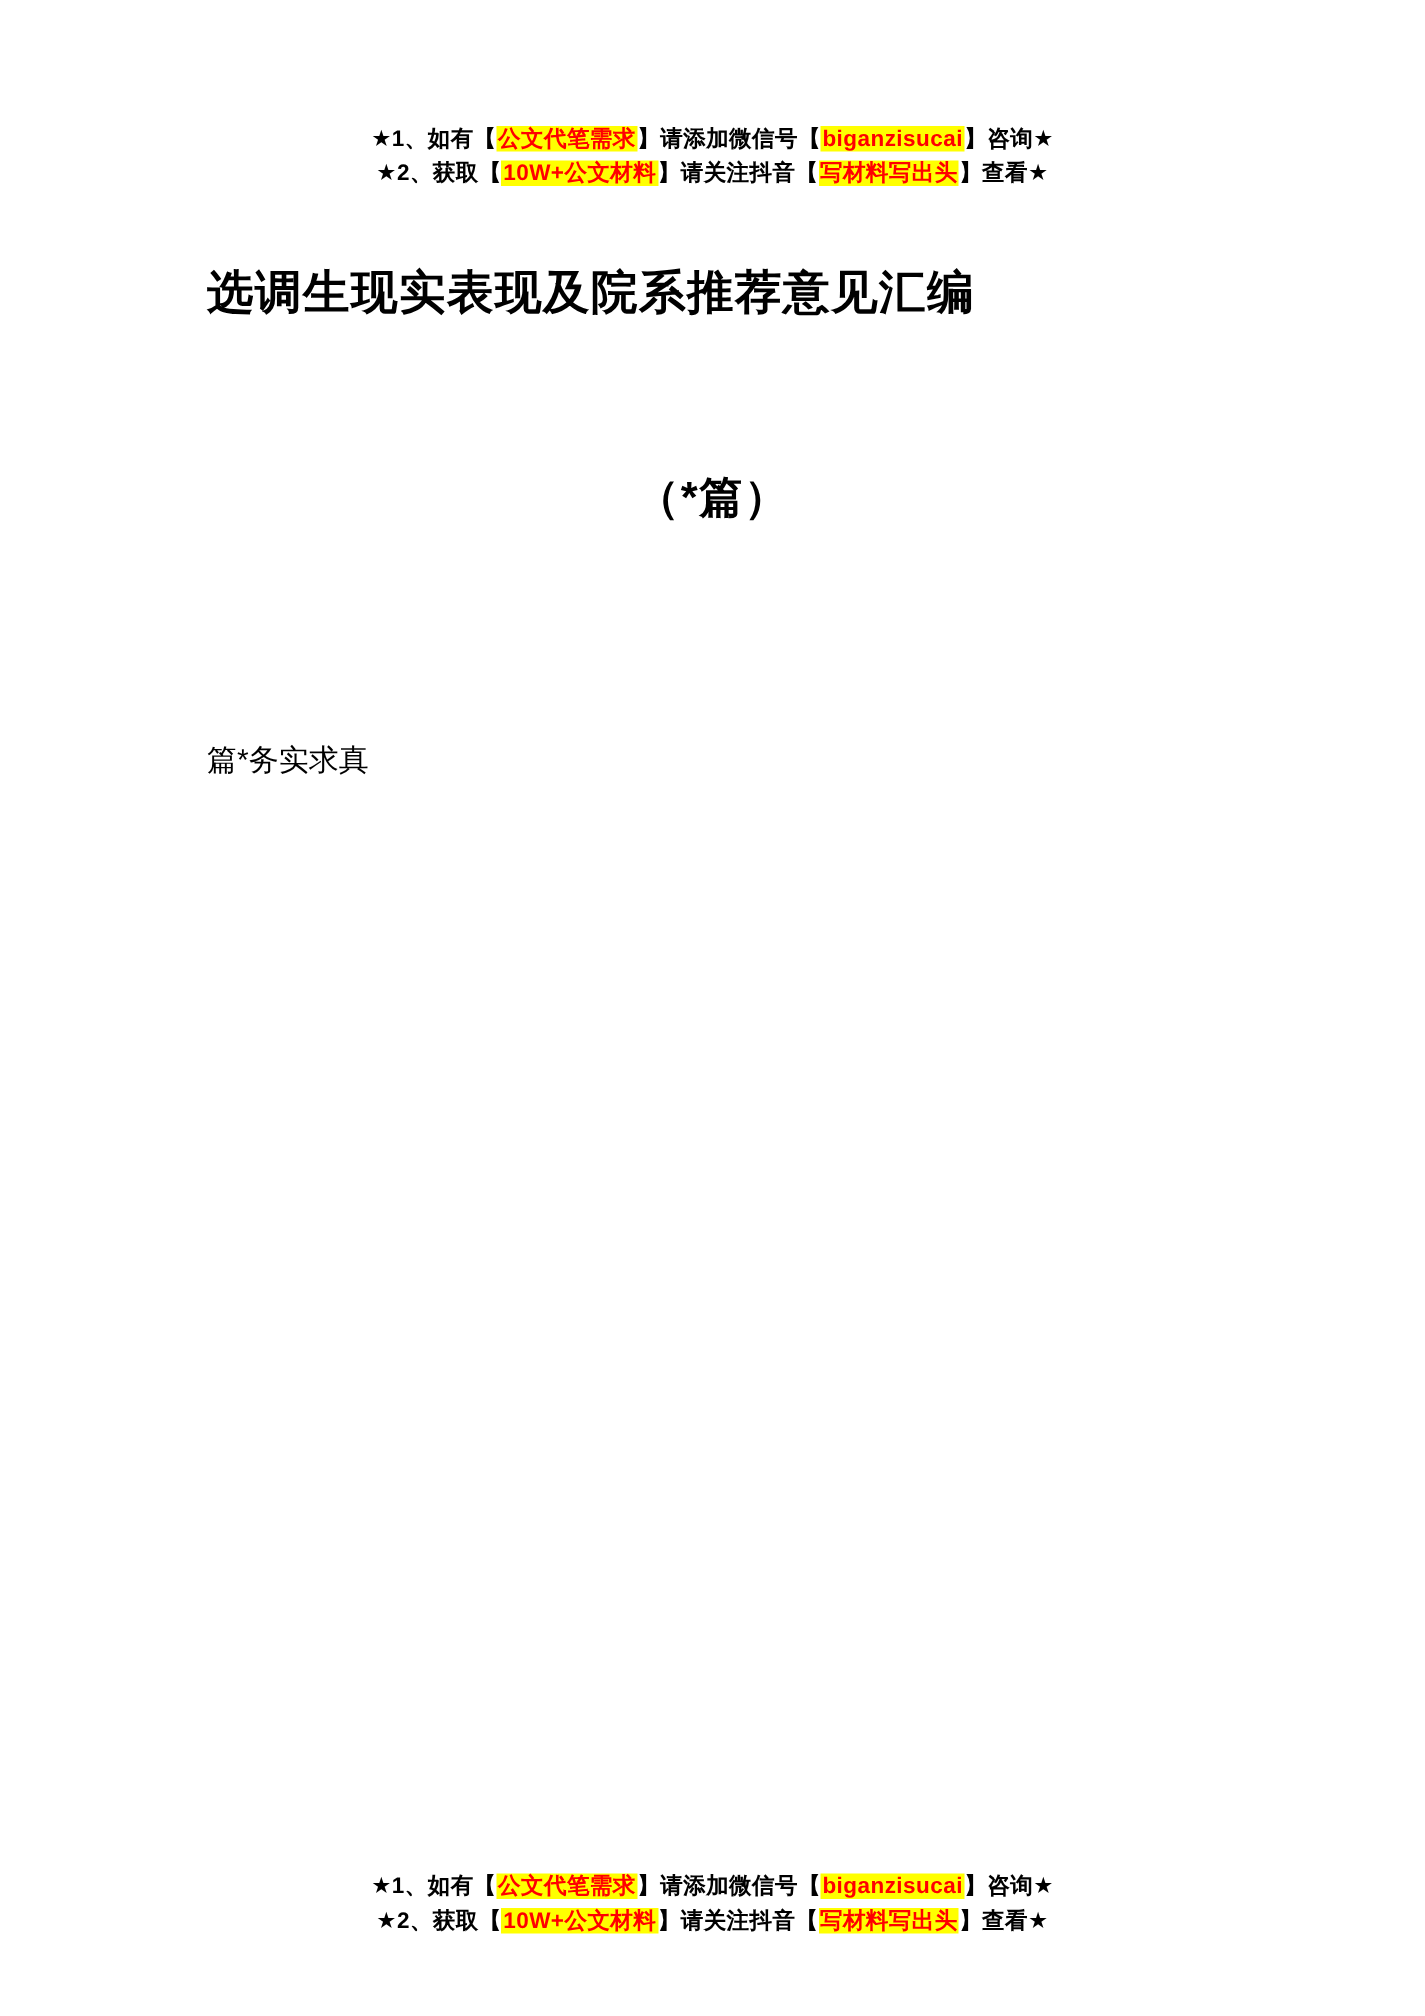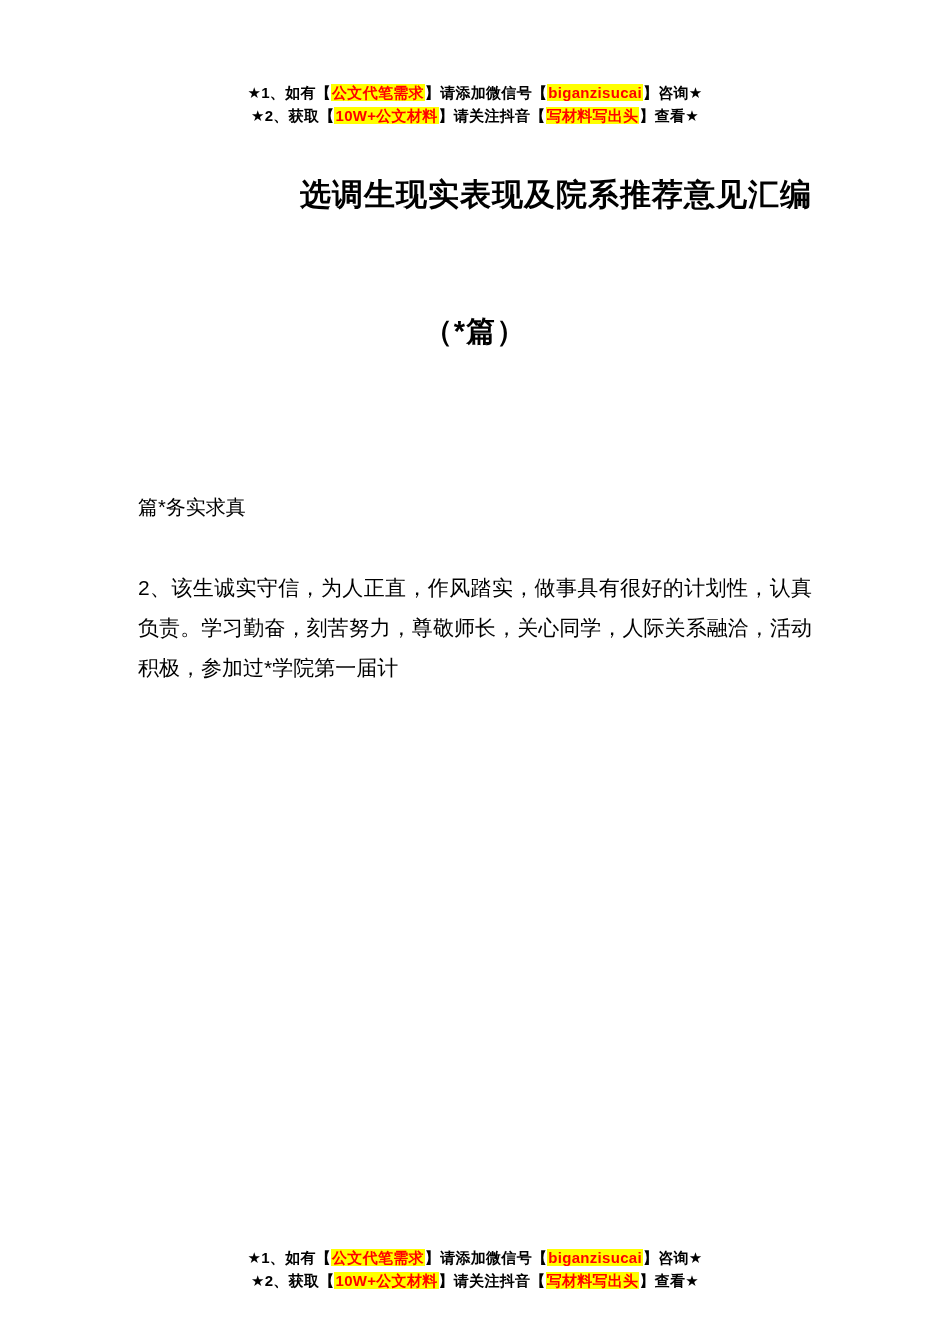--- a/index.html
+++ b/index.html
@@ -43,21 +43,21 @@
   }
   .hl-yellow {
     background: #ffff00;
     color: #ff0000;
     padding: 0 1px;
   }
   .underline-txt { }
 
   
   .doc-title {
-    text-align: right;
+    text-align: left;
     font-size: 31px;
     font-weight: bold;
     margin-top: 46px;
     letter-spacing: 1px;
   }
   .doc-subtitle {
     text-align: center;
     font-size: 29px;
     font-weight: bold;
     margin-top: 96px;
@@ -94,21 +94,20 @@
     <div class="promo-line">
       <span>★2、获取【</span><span class="hl-yellow">10W+公文材料</span><span>】请</span><span class="underline-txt">关注</span><span>抖音【</span><span class="hl-yellow">写材料写出头</span><span>】查看★</span>
     </div>
   </div>
 
   <h1 class="doc-title">选调生现实表现及院系推荐意见汇编</h1>
   <div class="doc-subtitle">（*篇）</div>
 
   <div class="body-wrap">
     <div class="section-head">篇*务实求真</div>
-    <p class="para spaced">2、该生诚实守信，为人正直，作风踏实，做事具有很好的计划性，认真负责。学习勤奋，刻苦努力，尊敬师长，关心同学，人际关系融洽，活动积极，参加过*学院第一届计</p>
   </div>
 
   <div class="promo promo-bottom">
     <div class="promo-line">
       <span>★1、如有【</span><span class="hl-yellow">公文代笔需求</span><span>】请添加微信号【</span><span class="hl-yellow">biganzisucai</span><span>】咨询★</span>
     </div>
     <div class="promo-line">
       <span>★2、获取【</span><span class="hl-yellow">10W+公文材料</span><span>】请</span><span class="underline-txt">关注</span><span>抖音【</span><span class="hl-yellow">写材料写出头</span><span>】查看★</span>
     </div>
   </div>

